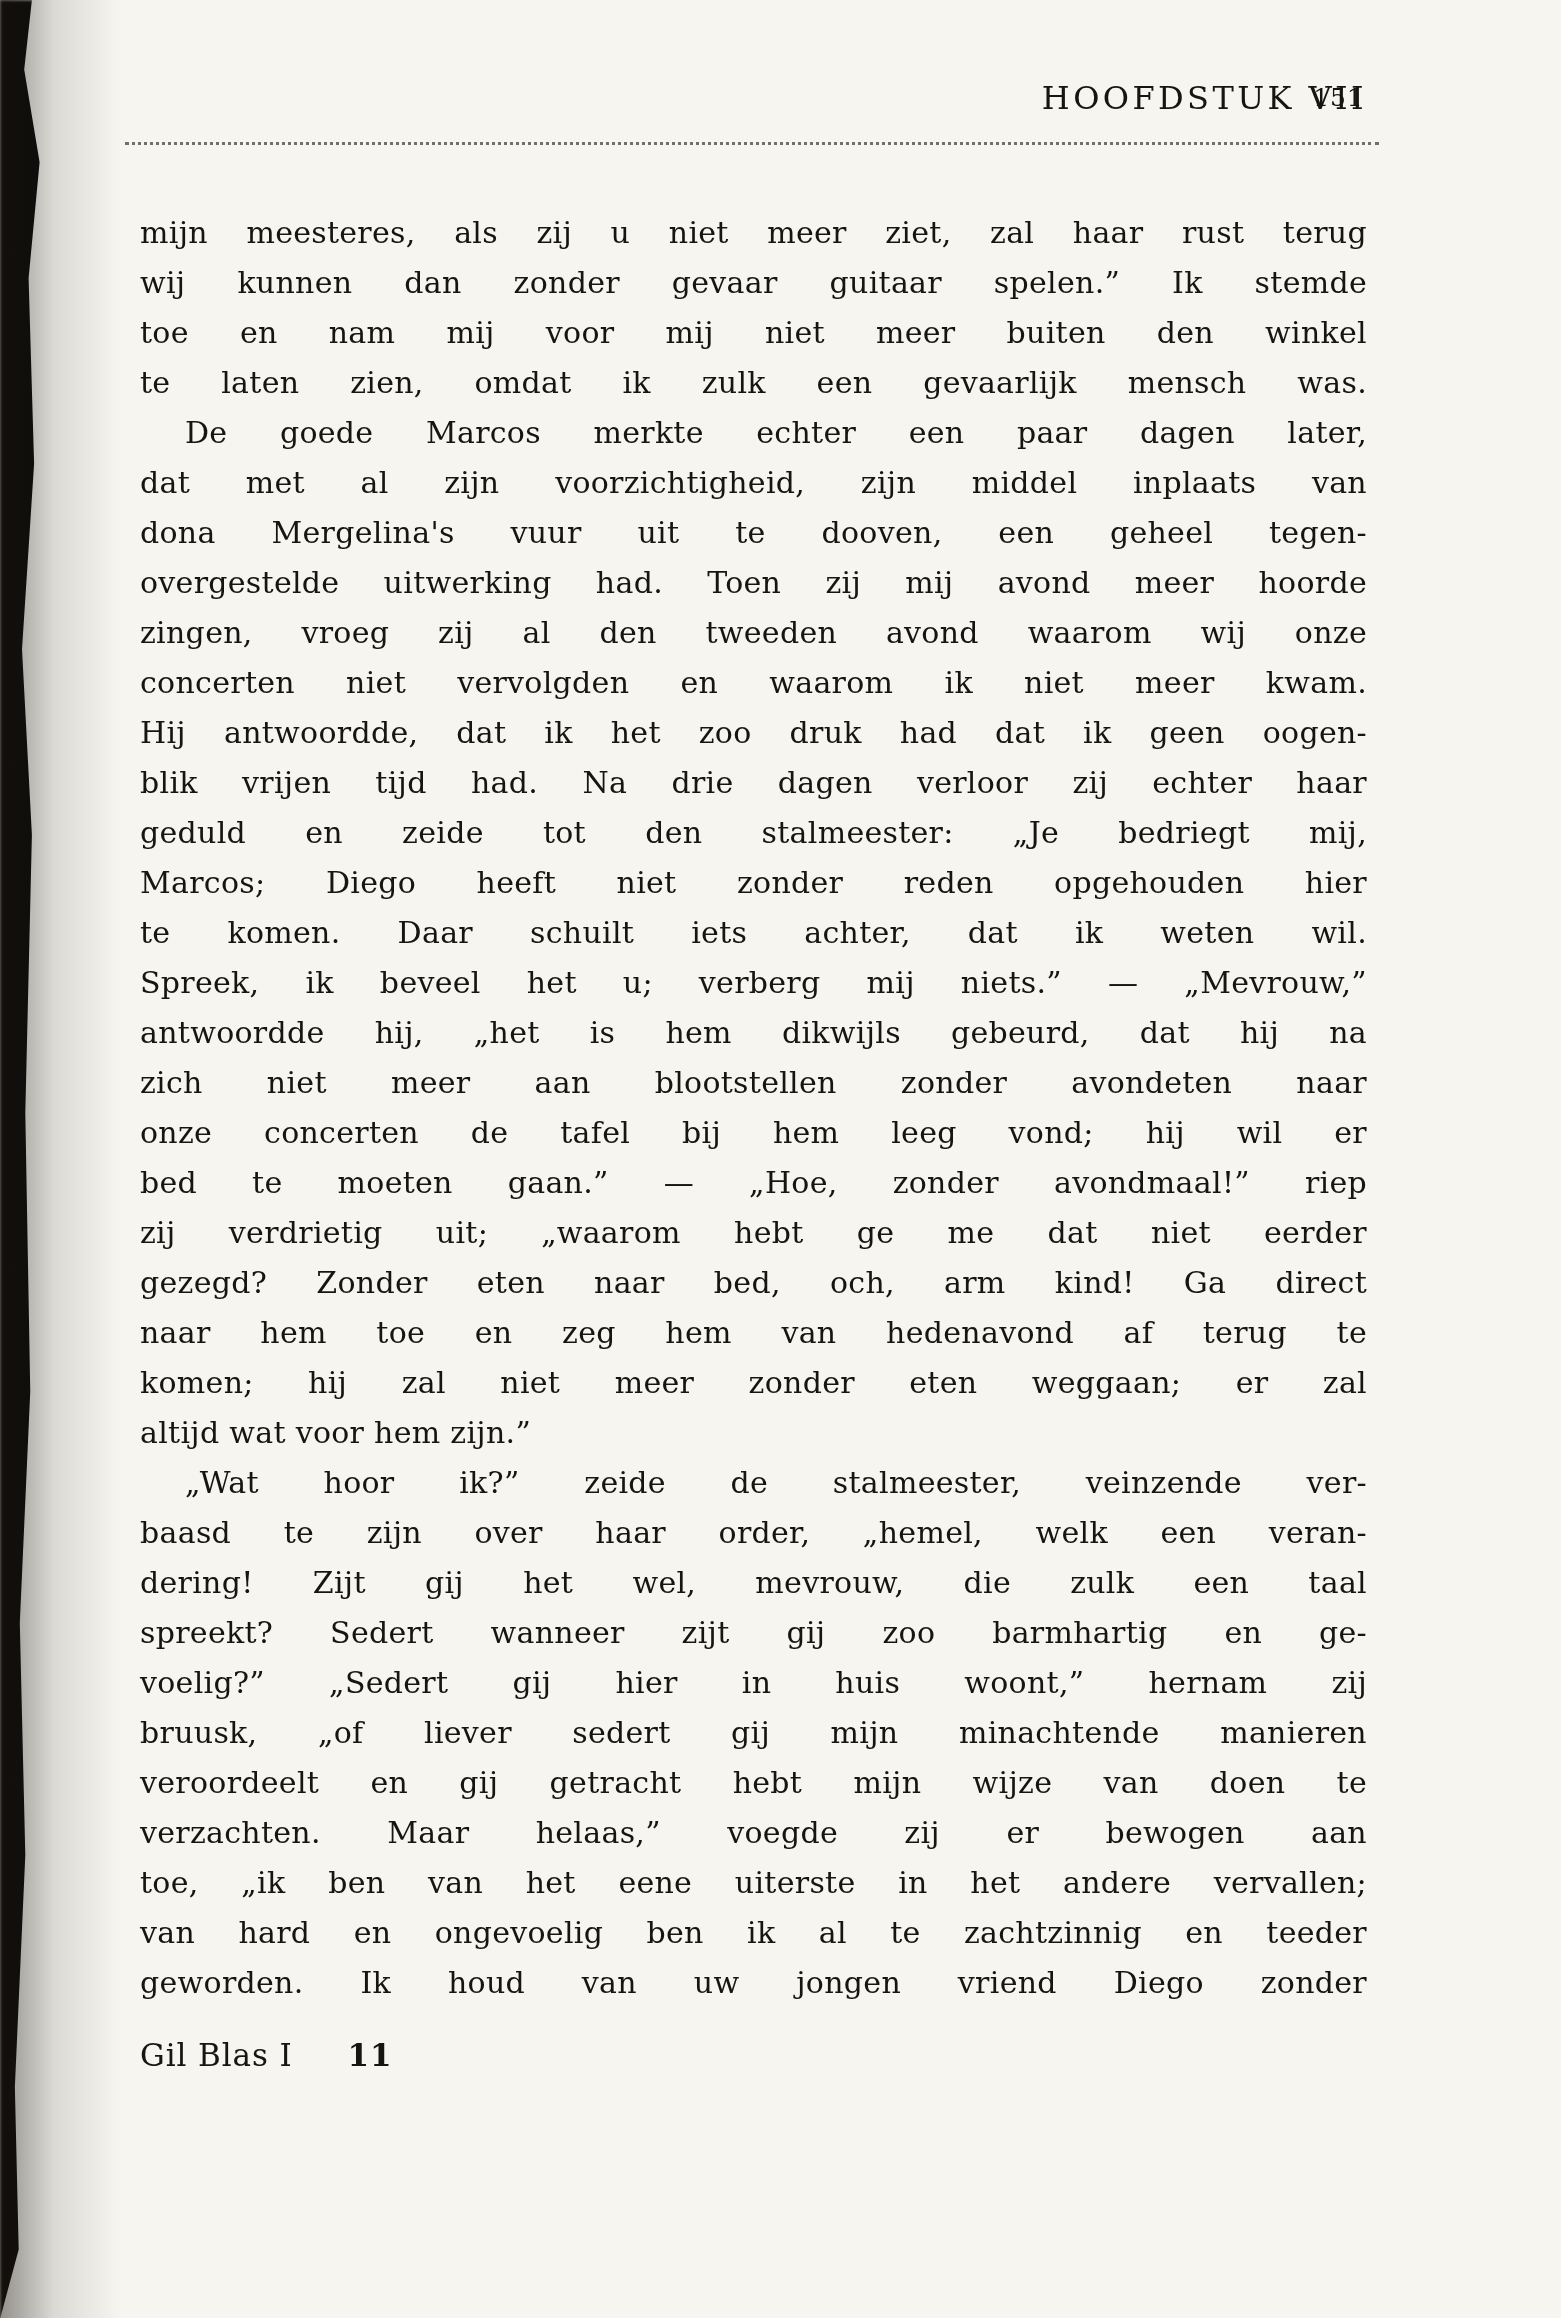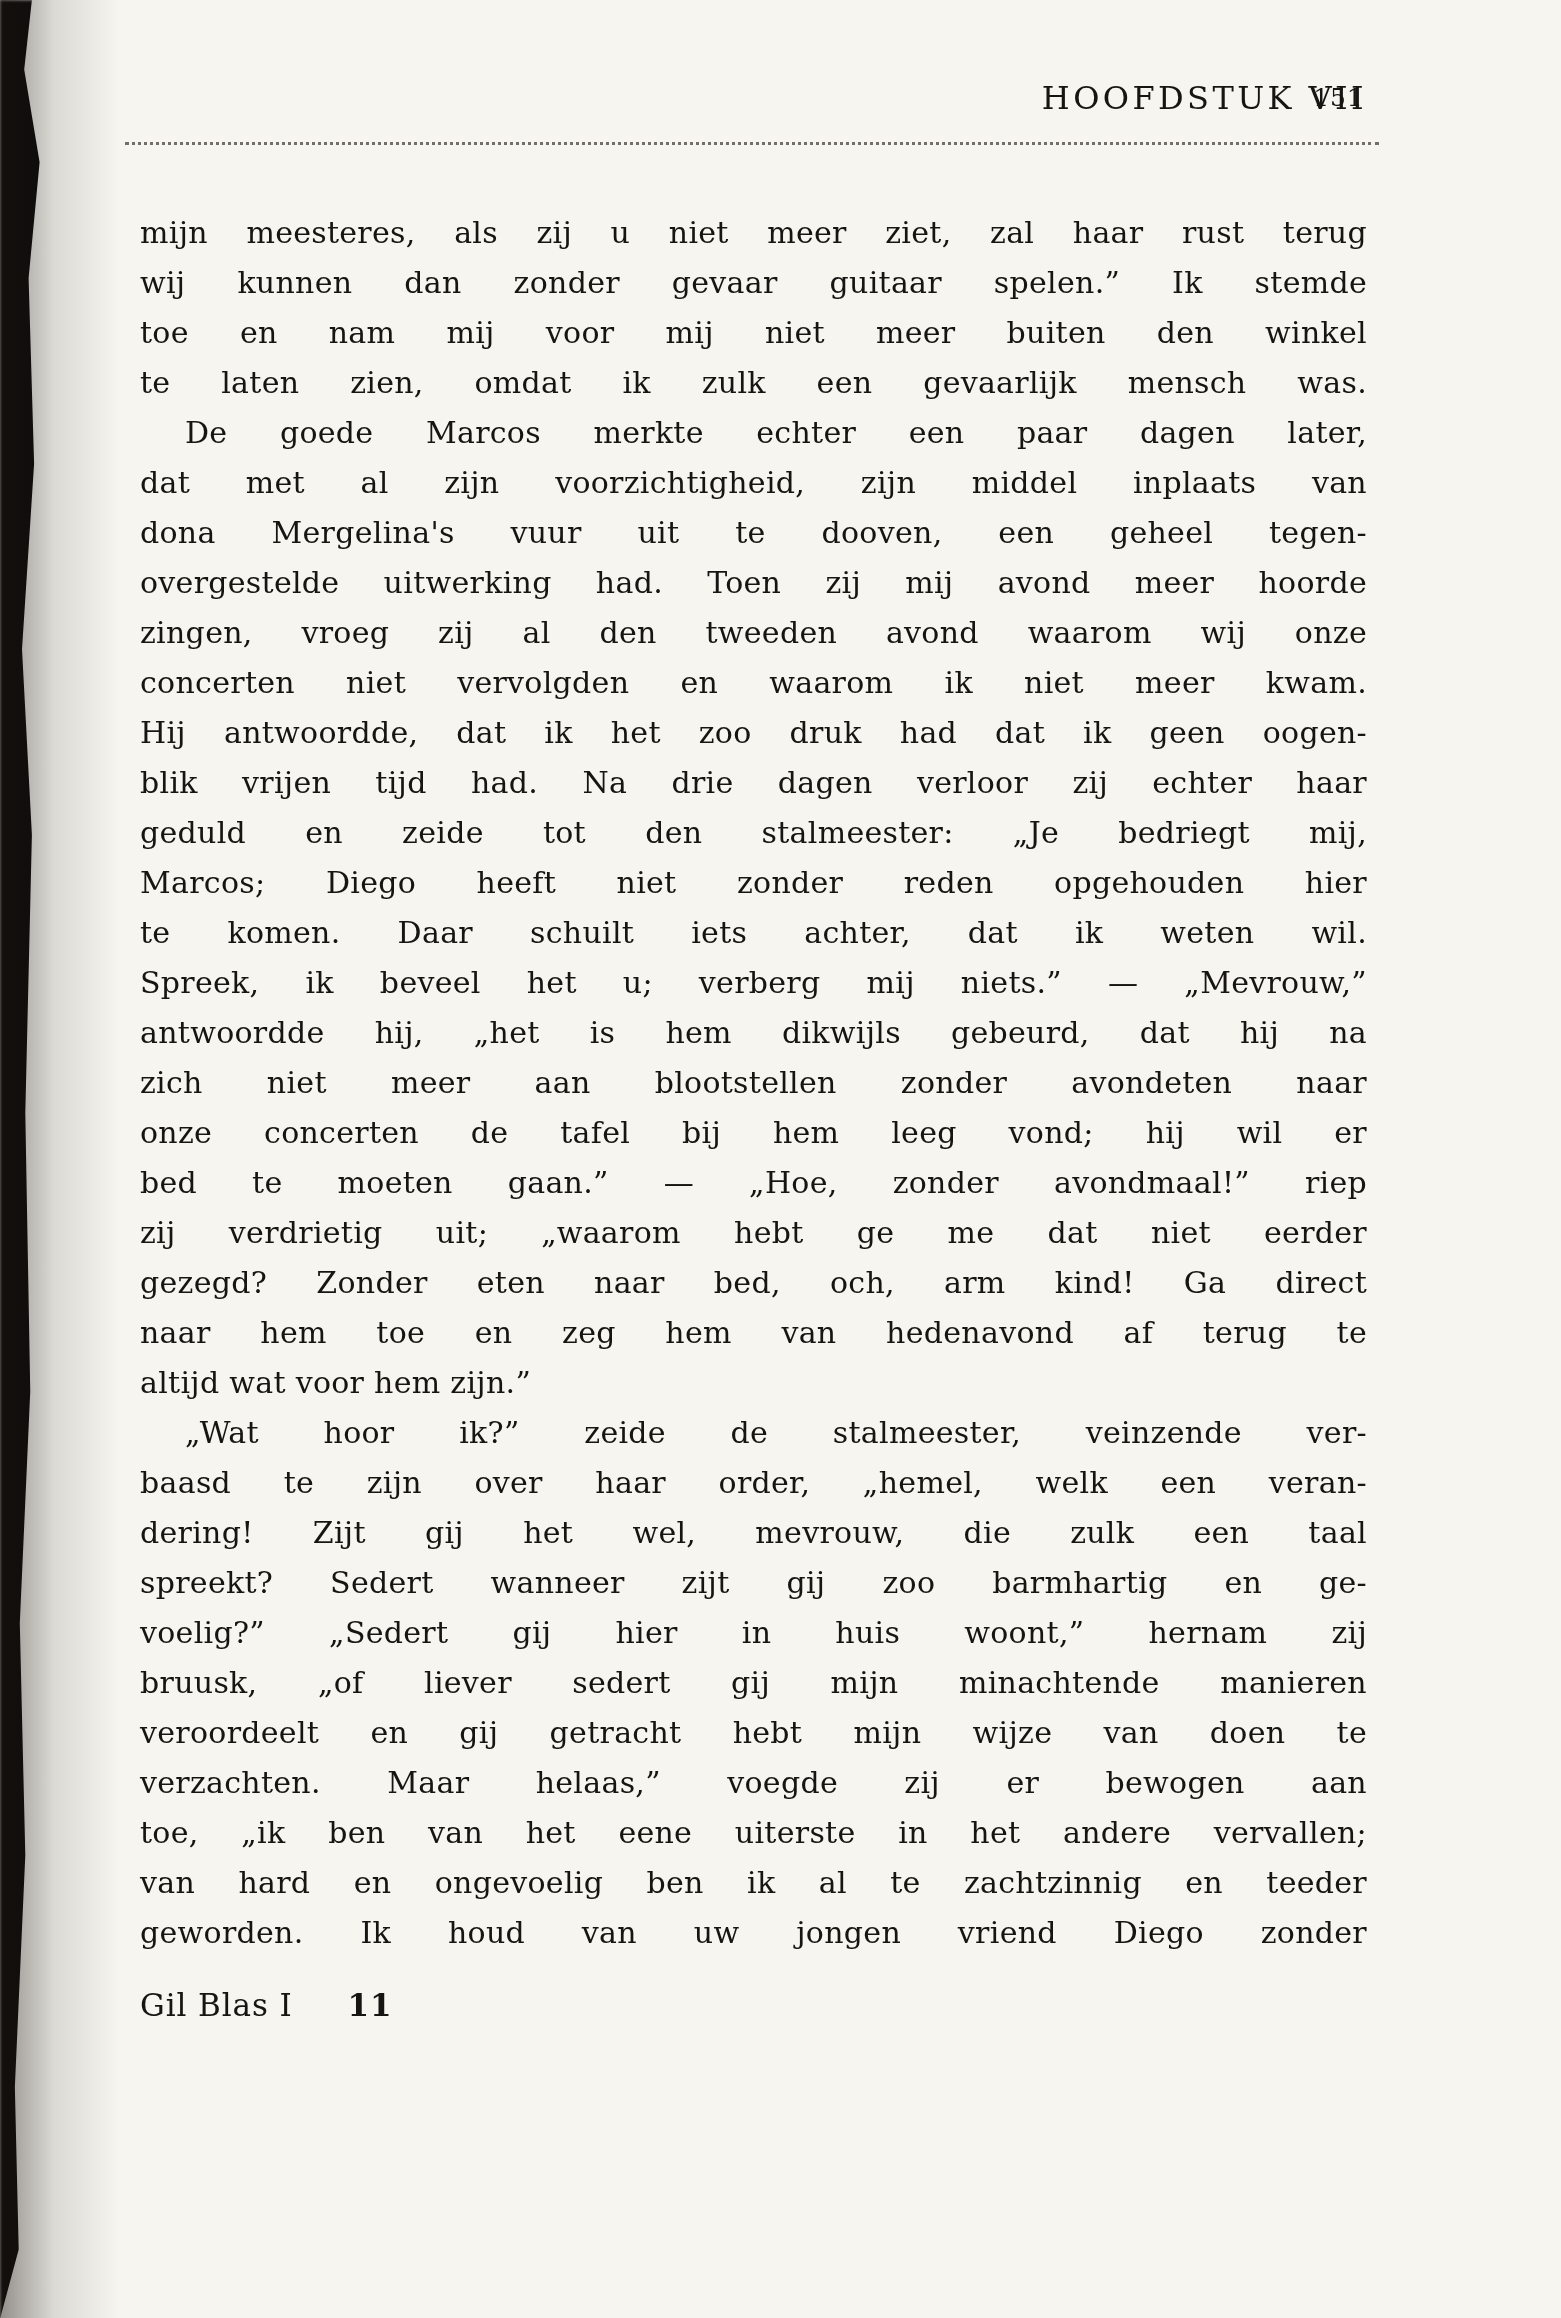--- a/index.html
+++ b/index.html
@@ -130,20 +130,21 @@
           <div class="line">Marcos; Diego heeft niet zonder reden opgehouden hier</div>
           <div class="line">te komen. Daar schuilt iets achter, dat ik weten wil.</div>
           <div class="line">Spreek, ik beveel het u; verberg mij niets.” — „Mevrouw,”</div>
           <div class="line">antwoordde hij, „het is hem dikwijls gebeurd, dat hij na</div>
           <div class="line">zich niet meer aan blootstellen zonder avondeten naar</div>
           <div class="line">onze concerten de tafel bij hem leeg vond; hij wil er</div>
           <div class="line">bed te moeten gaan.” — „Hoe, zonder avondmaal!” riep</div>
           <div class="line">zij verdrietig uit; „waarom hebt ge me dat niet eerder</div>
           <div class="line">gezegd? Zonder eten naar bed, och, arm kind! Ga direct</div>
           <div class="line">naar hem toe en zeg hem van hedenavond af terug te</div>
+          <div class="line">komen; hij zal niet meer zonder eten weggaan; er zal</div>
           <div class="line lastline">altijd wat voor hem zijn.”</div>
         </div>
         <div class="paragraph">
           <div class="line indent">„Wat hoor ik?” zeide de stalmeester, veinzende ver-</div>
           <div class="line">baasd te zijn over haar order, „hemel, welk een veran-</div>
           <div class="line">dering! Zijt gij het wel, mevrouw, die zulk een taal</div>
           <div class="line">spreekt? Sedert wanneer zijt gij zoo barmhartig en ge-</div>
           <div class="line">voelig?” „Sedert gij hier in huis woont,” hernam zij</div>
           <div class="line">bruusk, „of liever sedert gij mijn minachtende manieren</div>
           <div class="line">veroordeelt en gij getracht hebt mijn wijze van doen te</div>

